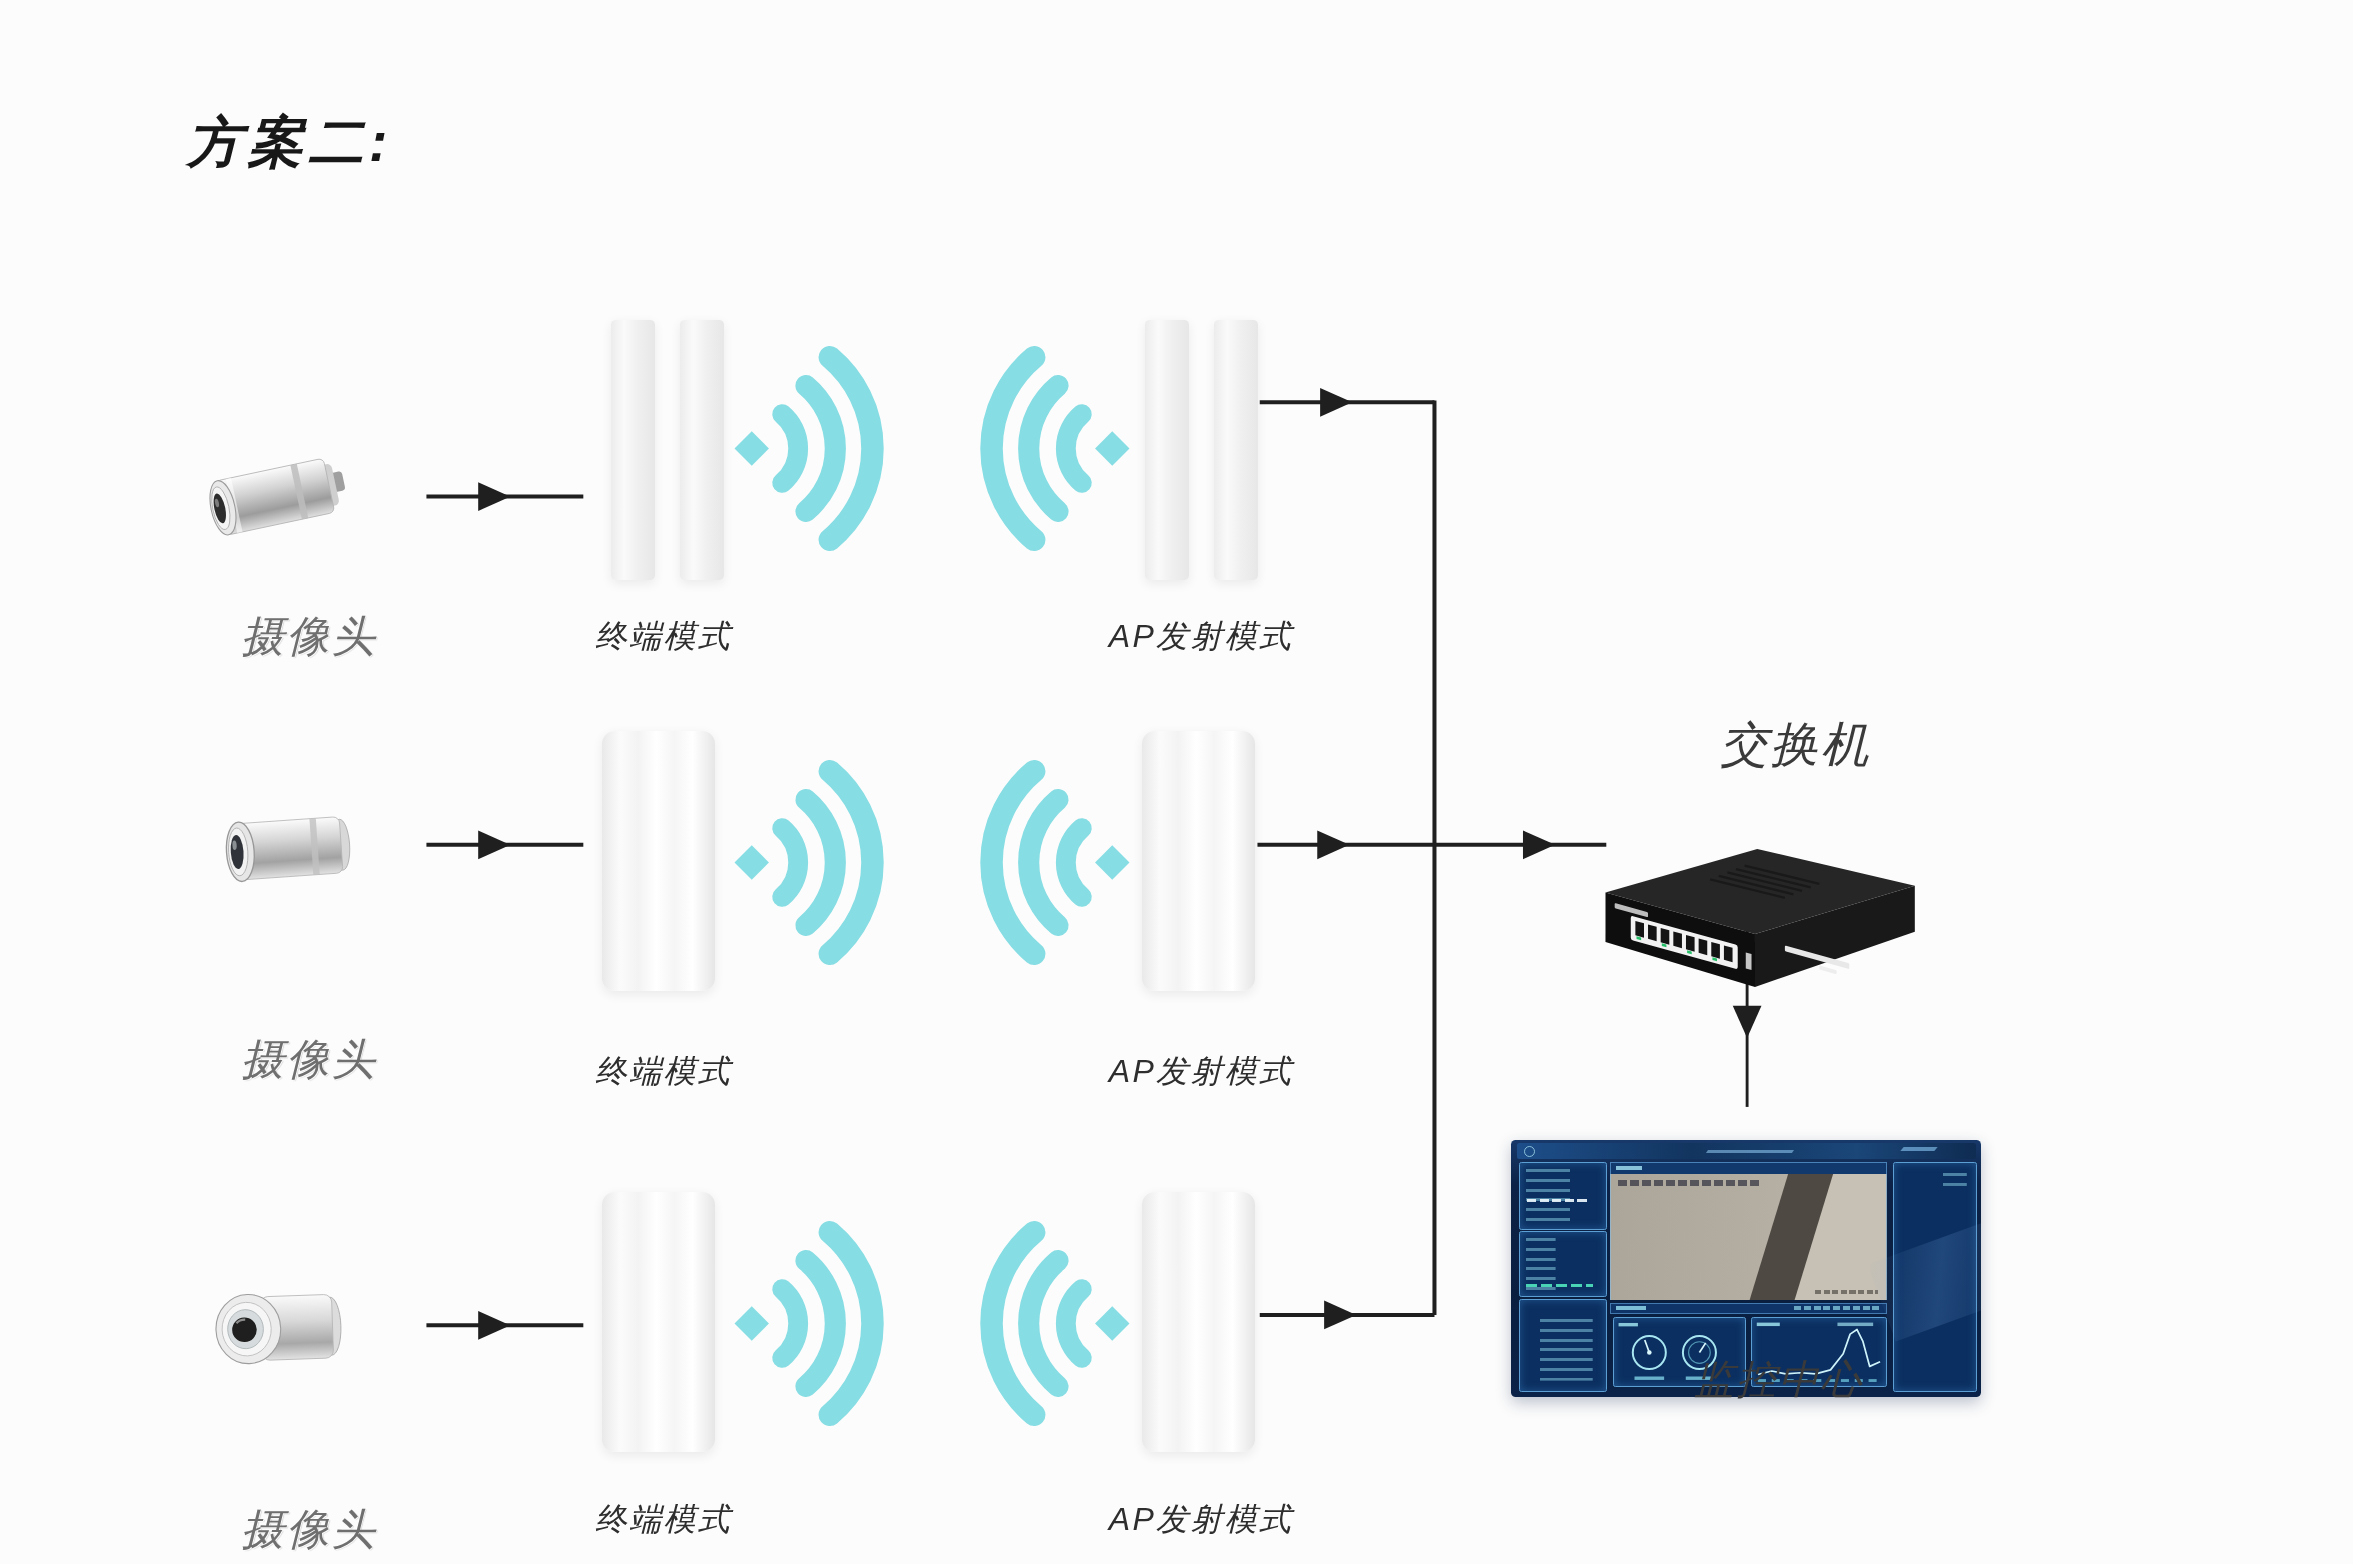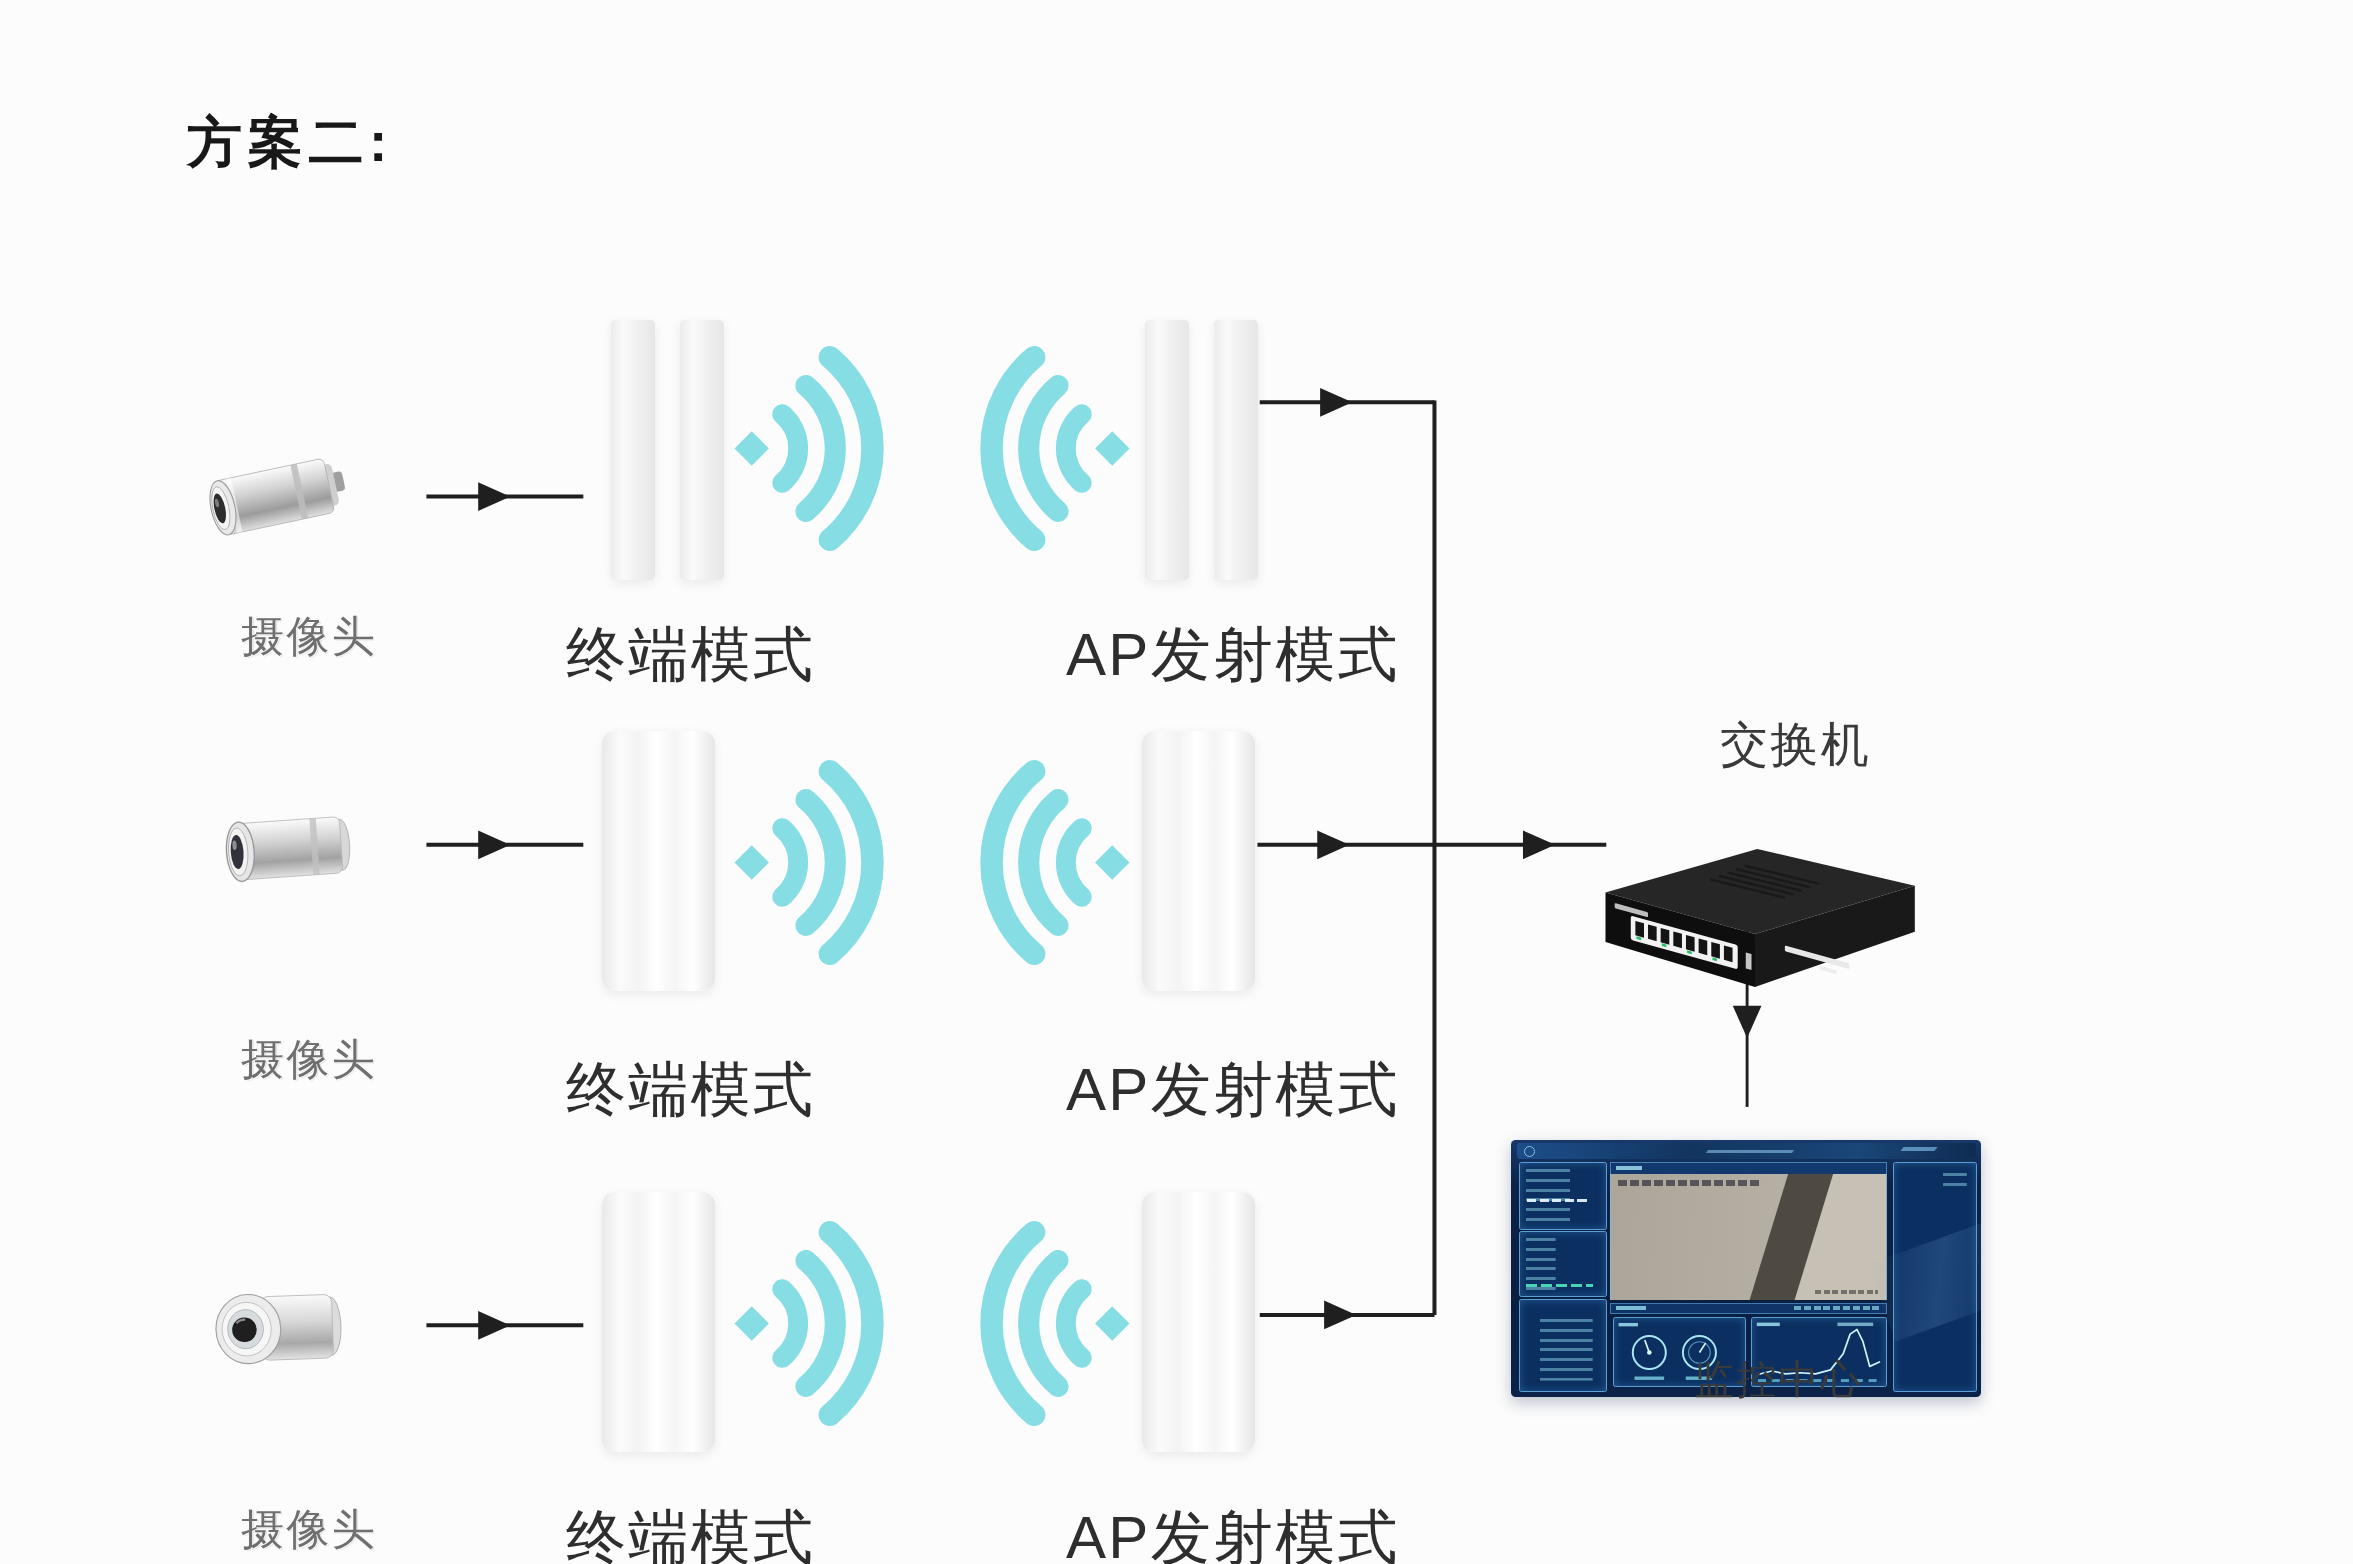--- a/index.html
+++ b/index.html
@@ -1,21 +1,21 @@
 <!DOCTYPE html>
 <html style="--background: #fcfcfc; --line: #1f1f1f; --wifi: #86dde3; --title-text: #181818; --label-text: #2e2e2e; --camera-label-text: #6f6f6f; --monitor-bezel: #0c2246; --monitor-panel: #0b2f60; --monitor-border: #5b9fd4; --monitor-accent: #a9e6f2; --video-wall: #b2aca1; --video-band: #4e4943; --switch-body: #111111;font-size:9.2px"><head>
 <meta charset="utf-8">
 <style>
   html,body{margin:0;padding:0;background:#fff;}
   #canvas{position:relative;width:2354px;height:1565px;overflow:hidden;
           background:var(--background,#fcfcfc);
-          font-family:"Liberation Sans","DejaVu Sans",sans-serif;}
+          font-family:"Liberation Sans","DejaVu Sans",sans-serif;font-style:italic;}
   .title{position:absolute;font-size:55px;font-weight:700;color:var(--title-text,#181818);
          letter-spacing:5.7px;white-space:nowrap;}
-  .cn{position:absolute;text-align:center;font-size:60px;color:var(--label-text,#2e2e2e);
+  .cn{position:absolute;text-align:center;font-size:32px;color:var(--label-text,#2e2e2e);
       letter-spacing:2.3px;white-space:nowrap;}
   .cam-label{font-size:43px;color:var(--camera-label-text,#6f6f6f);
              text-shadow:0.6px 0.6px 0 rgba(255,255,255,.9),1.1px 1.1px 1.1px rgba(0,0,0,.22);margin-left:39px;}
   .big-label{font-size:48px;color:#3a3a3a;}
   
   svg.lines{position:absolute;left:0;top:0;width:2354px;height:1565px;}
   svg.lines line{stroke:var(--line,#1f1f1f);stroke-width:7px;}
   svg.lines line.thin{stroke-width:5px;}
   svg.lines polygon{fill:var(--line,#1f1f1f);}
   

